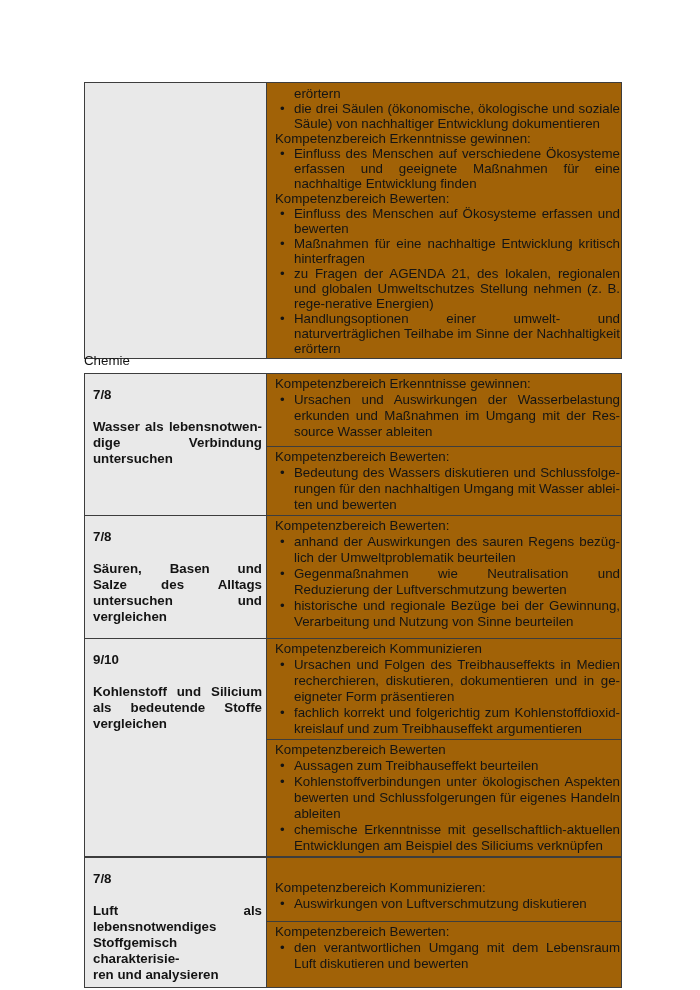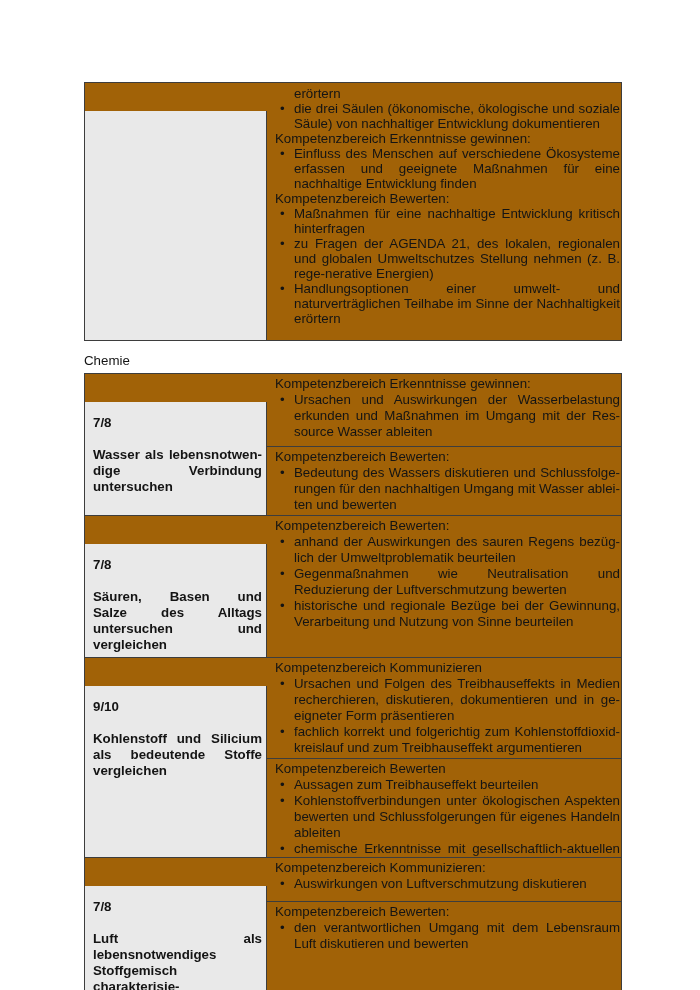--- a/index.html
+++ b/index.html
@@ -13,21 +13,21 @@
        display:flex;flex-direction:column;box-sizing:border-box;background:#a16207;
        font-size:13.3px;line-height:16px;}
   #table1{top:82px;line-height:15px;}
   #table2{top:373px;}
   #table3{top:857px;}
 
   .trow{display:flex;align-items:stretch;}
   .trow + .trow{border-top:1px solid var(--border);}
 
   .lcell{flex:0 0 182px;width:182px;box-sizing:border-box;background:var(--fill);
-         border-right:1px solid var(--border);padding:13px 4px 4px 8px;margin-top:28px;}
+         border-right:1px solid var(--border);padding:13px 4px 4px 8px;}
   .grade{font-weight:bold;}
   .gap{height:16px;}
   .topic{font-weight:bold;}
   .tl{text-align:justify;text-align-last:justify;white-space:normal;}
   .tl:last-child{text-align-last:left;}
 
   .rcol{flex:1 1 auto;display:flex;flex-direction:column;min-width:0;}
   .sub{padding:2px 1px 2px 8px;box-sizing:border-box;}
   .sub + .sub{border-top:1px solid var(--border);}
 
@@ -35,40 +35,41 @@
   .b{position:relative;padding-left:19px;text-align:justify;}
   .b::before{content:"\2022";position:absolute;left:5px;}
   .cont{padding-left:19px;}
 
   #t1cell{min-height:257px;padding-top:3px;}
   #t2r1a{min-height:72px;}
   #t2r1b{min-height:62px;}
   #t2r2a{min-height:122px;}
   #t2r3a{min-height:100px;}
   #t2r3b{min-height:108px;}
-  #t3a{min-height:43px;}
+  #t3a{min-height:43px;margin-top:20px;}
   #t3b{min-height:44px;}
 
   #chemie-label{position:absolute;left:84px;top:353px;font-size:13.3px;line-height:16px;}
 </style>
 </head>
 <body>
 
 <div class="page">
 
   <div class="tbl" id="table1">
     <div class="trow">
       <div class="lcell"></div>
       <div class="rcol">
         <div class="sub" id="t1cell">
             <div class="cont">erörtern</div>
             <div class="b">die drei Säulen (ökonomische, ökologische und soziale Säule) von nachhaltiger Entwicklung dokumentieren</div>
             <div class="h">Kompetenzbereich Erkenntnisse gewinnen:</div>
             <div class="b">Einfluss des Menschen auf verschiedene Ökosysteme erfassen und geeignete Maßnahmen für eine nachhaltige Entwicklung finden</div>
             <div class="h">Kompetenzbereich Bewerten:</div>
+            <div class="b">Einfluss des Menschen auf Ökosysteme erfassen und bewerten</div>
             <div class="b">Maßnahmen für eine nachhaltige Entwicklung kritisch hinterfragen</div>
             <div class="b">zu Fragen der AGENDA 21, des lokalen, regionalen und globalen Umweltschutzes Stellung nehmen (z. B. rege-nerative Energien)</div>
             <div class="b">Handlungsoptionen einer umwelt- und naturverträglichen Teilhabe im Sinne der Nachhaltigkeit erörtern</div>
           </div>
       </div>
     </div>
   </div>
 
   <div id="chemie-label">Chemie</div>
 

